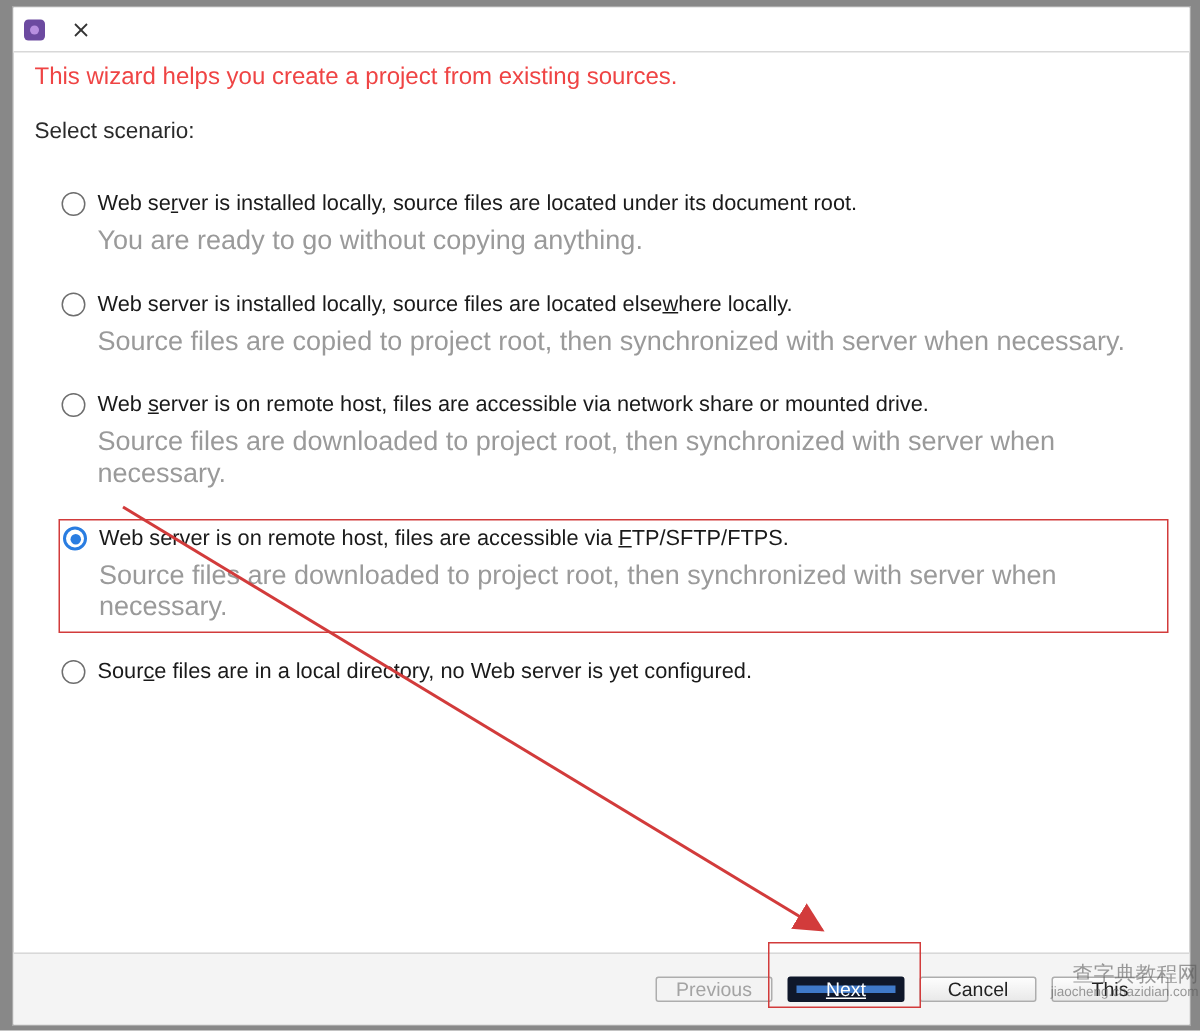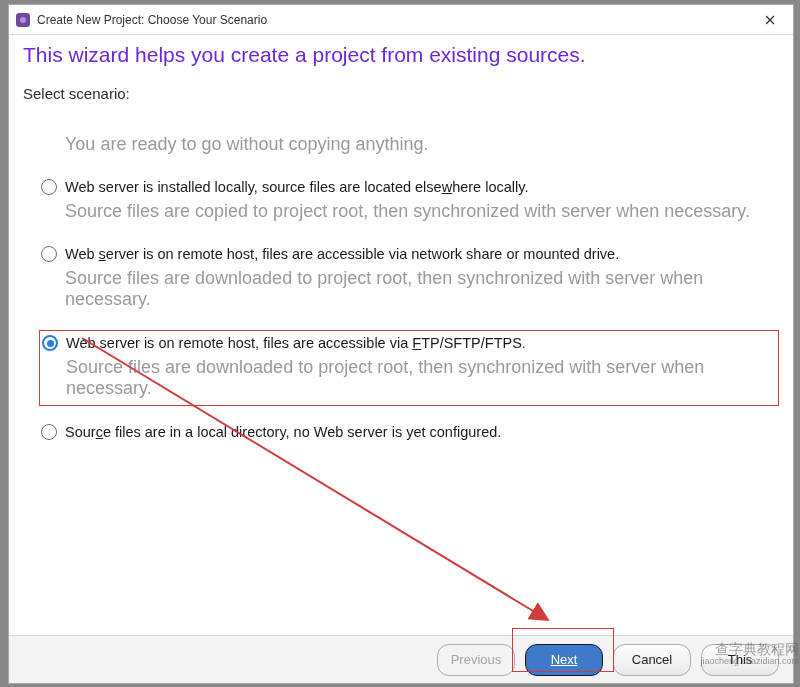--- a/index.html
+++ b/index.html
@@ -46,22 +46,22 @@
       color: #333;
       cursor: pointer;
     }
     .content {
       flex: 1;
       padding: 8px 14px 0 14px;
       overflow: hidden;
       position: relative;
     }
     .intro {
-      font-size: 21px;
-      color: #6d28d9;
+      font-size: 16px;
+      color: #ef4444;
       margin-bottom: 18px;
     }
     .select-label {
       font-size: 15px;
       color: #2b2b2b;
       margin-bottom: 28px;
     }
     .options {
       padding-left: 16px;
     }
@@ -112,38 +112,38 @@
       border-top: 1px solid #d8d8d8;
       display: flex;
       justify-content: flex-end;
       align-items: center;
       gap: 10px;
       padding-right: 14px;
       background: #f4f4f4;
     }
     .btn {
       min-width: 78px;
-      height: 32px;
+      height: 17px;
       font-size: 13px;
       border: 1px solid #adadad;
       background: linear-gradient(#fdfdfd,#e9e9e9);
-      border-radius: 12px;
+      border-radius: 2px;
       display: flex;
       align-items: center; justify-content: center;
       cursor: pointer;
       color: #222;
     }
     .btn.disabled {
       color: #a3a3a3;
       background: #f3f3f3;
       cursor: default;
     }
     .btn.primary {
       background: #3f79c9;
-      border: 1px solid #0f172a;
+      border: 6px solid #0f172a;
       color: #fff;
     }
     .btn.primary .ul { text-decoration: underline; }
     .next-highlight {
       position: absolute;
       border: 1px solid #d23b3b;
       pointer-events: none;
     }
     .arrow-svg {
       position: absolute;
@@ -166,34 +166,37 @@
 <body>
 
 <div class="window">
   <div class="titlebar">
     <span class="app-icon">
       <svg width="16" height="16" viewBox="0 0 16 16">
         <rect x="1" y="1" width="14" height="14" rx="3" fill="#6c4aa0"></rect>
         <circle cx="8" cy="8" r="3" fill="#b88fe0"></circle>
       </svg>
     </span>
-    <span class="title">Create New Project: Choose Your Scenario</span>
     <div class="close-btn">
       <svg width="10" height="10" viewBox="0 0 10 10">
         <line x1="1" y1="1" x2="9" y2="9" stroke="#333" stroke-width="1.2"></line>
         <line x1="9" y1="1" x2="1" y2="9" stroke="#333" stroke-width="1.2"></line>
       </svg>
     </div>
   </div>
 
   <div class="content">
     <div class="intro">This wizard helps you create a project from existing sources.</div>
     <div class="select-label">Select scenario:</div>
     <div class="options" id="options-container">
         <div class="option">
+          <div class="opt-row">
+            <span class="radio"></span>
+            <span class="opt-title">Web se<span class="ul">r</span>ver is installed locally, source files are located under its document root.</span>
+          </div>
           <div class="opt-desc">You are ready to go without copying anything.</div>
         </div>
         <div class="option">
           <div class="opt-row">
             <span class="radio"></span>
             <span class="opt-title">Web server is installed locally, source files are located else<span class="ul">w</span>here locally.</span>
           </div>
           <div class="opt-desc">Source files are copied to project root, then synchronized with server when necessary.</div>
         </div>
         <div class="option">

